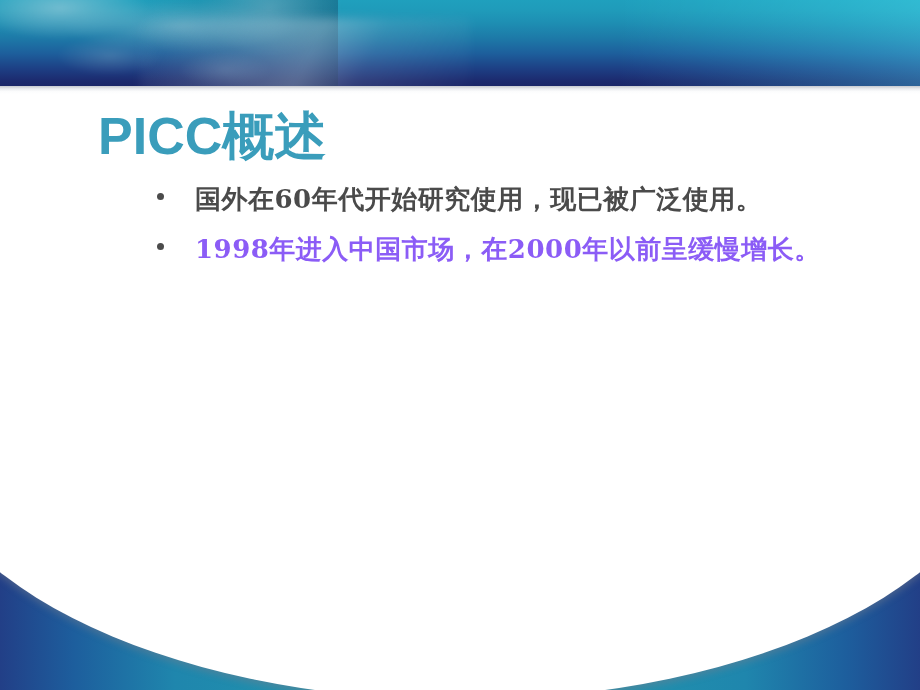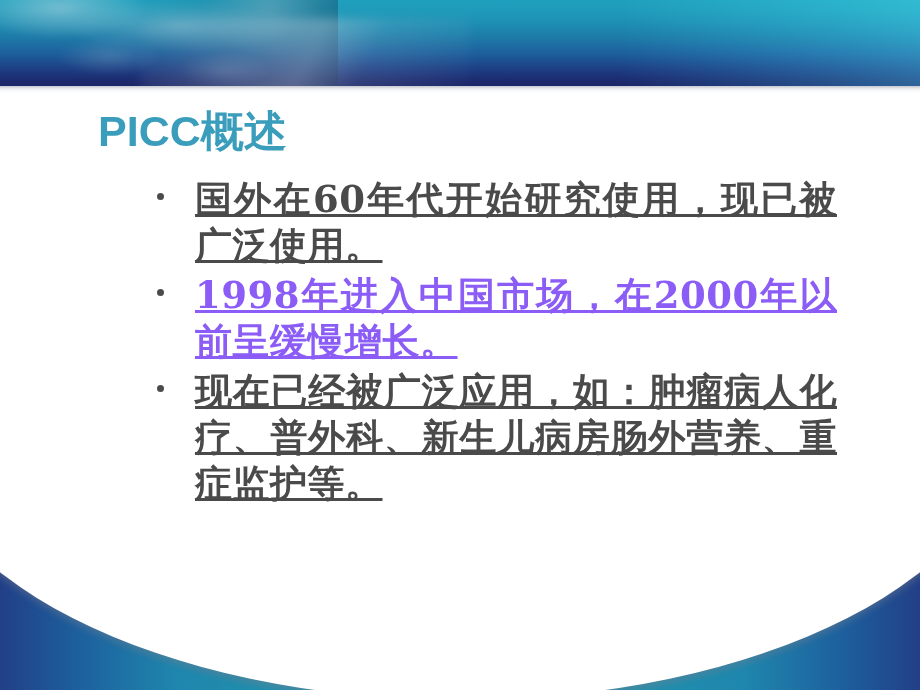--- a/index.html
+++ b/index.html
@@ -83,21 +83,21 @@
     width: 920px;
     height: 8px;
     background: linear-gradient(to bottom, rgba(150,155,168,0.55) 0%, rgba(190,194,205,0.30) 36%, rgba(225,228,234,0.12) 68%, rgba(255,255,255,0) 100%);
   }
 
   
   .slide-title {
     position: absolute;
     left: 98px;
     top: 106px;
-    font-size: 43px;
+    font-size: 52px;
     font-weight: bold;
     letter-spacing: 0px;
     line-height: 1.18;
     white-space: nowrap;
   }
 
   
   .bullet-list {
     position: absolute;
     left: 157px;
@@ -118,28 +118,27 @@
   .bullet-dot {
     display: block;
     width: 7px;
     height: 7px;
     border-radius: 50%;
     background: #4b4b4b;
   }
   .bullet-text {
     flex: 1 1 auto;
     font-family: "DejaVu Serif", "Liberation Serif", serif;
-    font-size: 37px;
+    font-size: 26px;
     font-weight: bold;
     line-height: 46px;
     letter-spacing: 0.5px;
     text-align: justify;
     text-justify: inter-character;
     word-break: break-all;
-    text-decoration: underline;
   }
 
   
   .bottom-band {
     position: absolute;
     left: 0;
     bottom: 0;
     width: 920px;
     height: 150px;
     background: linear-gradient(to right,
@@ -189,26 +188,20 @@
       <span class="bullet-text" style="color: rgb(74, 74, 74);">国外在60年代开始研究使用，现已被广泛使用。</span>
     </div>
 
     <div class="bullet-item">
       <span class="bullet-marker">
         <span class="bullet-dot"></span>
       </span>
       <span class="bullet-text" style="color: #8b5cf6;">1998年进入中国市场，在2000年以前呈缓慢增长。</span>
     </div>
 
-    <div class="bullet-item">
-      <span class="bullet-marker">
-        <span class="bullet-dot"></span>
-      </span>
-      <span class="bullet-text" style="color: rgb(74, 74, 74);">现在已经被广泛应用，如：肿瘤病人化疗、普外科、新生儿病房肠外营养、重症监护等。</span>
-    </div>
 
 
   </div>
 
   <div class="bottom-band">
     <div class="bottom-ellipse"></div>
   </div>
 
 </div>
 

